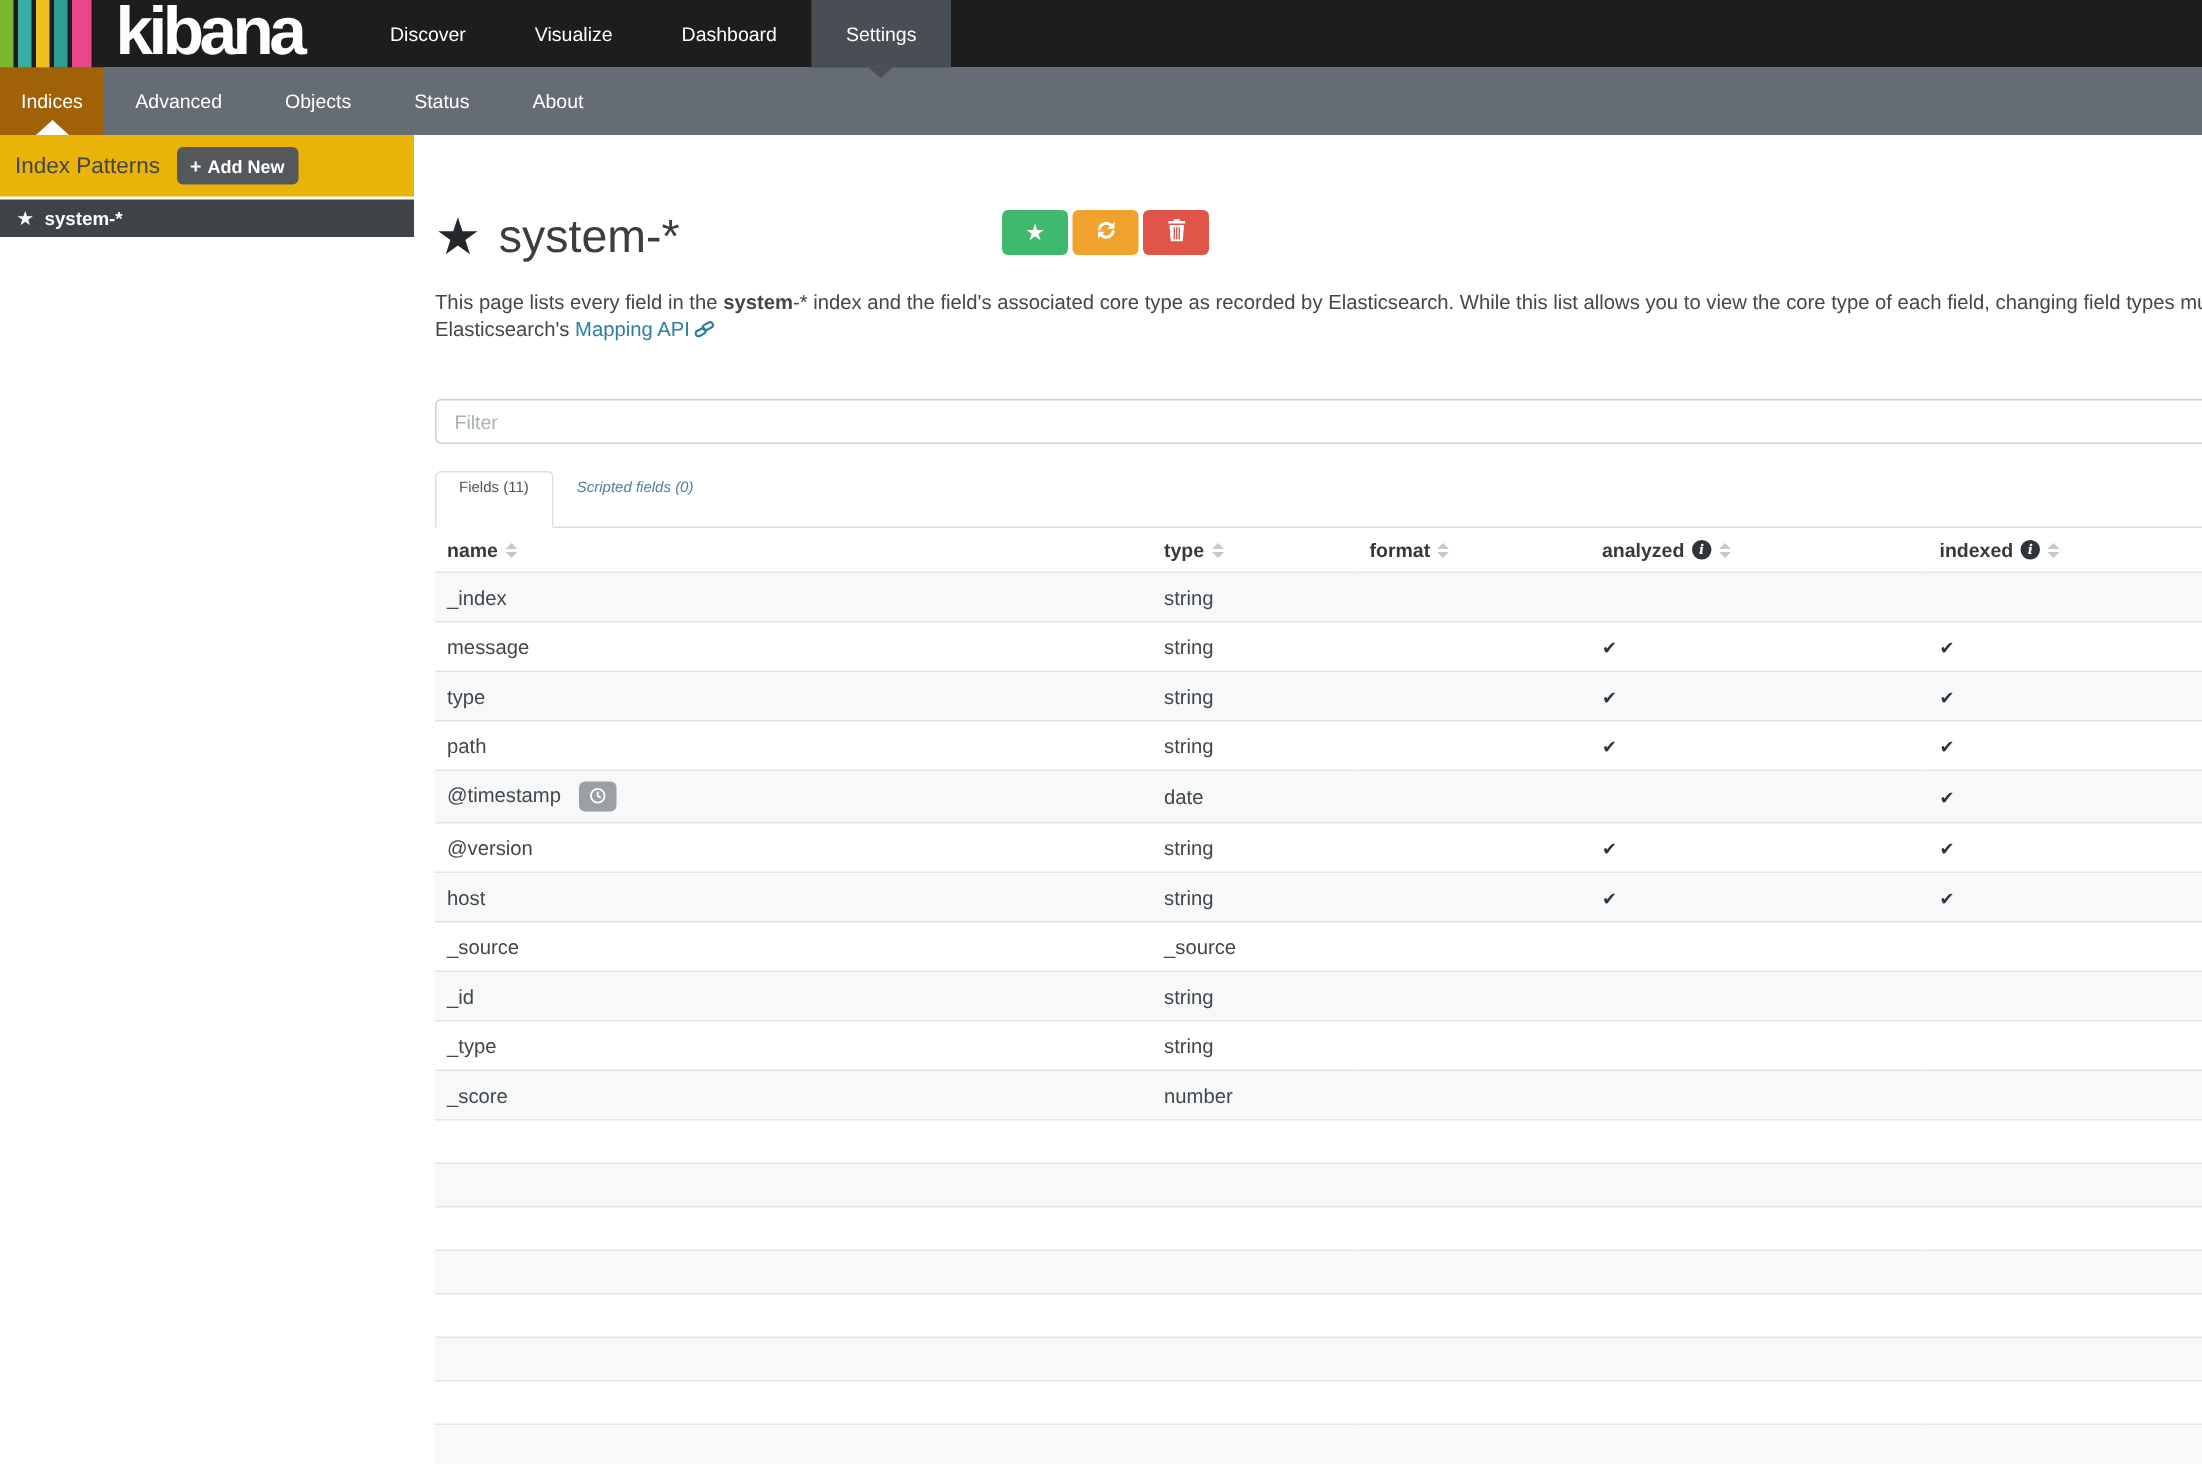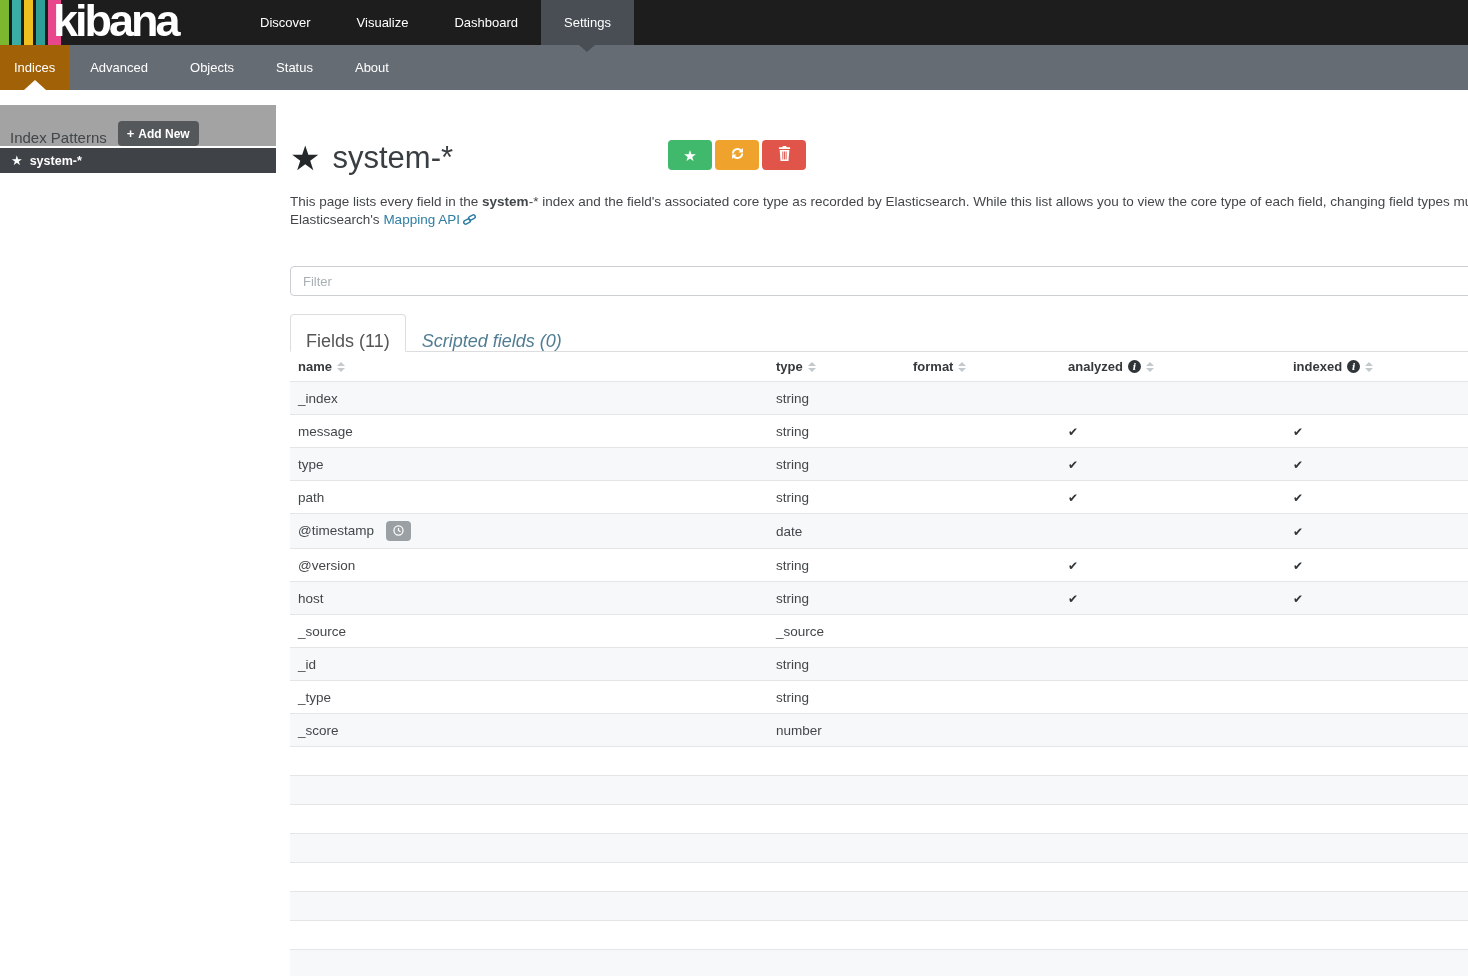--- a/index.html
+++ b/index.html
@@ -10,21 +10,21 @@
     color: #43474a;
     position: relative;
   }
 
   
   .topnav {
     height: 45px; background: #1d1d1d;
     display: flex; align-items: stretch;
     position: relative; z-index: 5;
   }
-  .logo { display: flex; align-items: stretch; width: 237px; }
+  .logo { display: flex; align-items: stretch; width: 237px; gap: 24px; }
   .logo-bars { display: flex; gap: 3px; align-items: stretch; }
   .logo-bars span { display: block; height: 45px; }
   .logo-text {
     color: #fff; font-size: 45px; font-weight: bold;
     letter-spacing: -3px; line-height: 42px; margin-left: -8px;
   }
   .topnav-items { display: flex; align-items: stretch; }
   .topnav-item {
     color: #fff; font-size: 13px; line-height: 45px;
     padding: 0 23px; position: relative; cursor: pointer;
@@ -48,22 +48,22 @@
   .subnav-item.active { background: #a16207; padding: 0 14px; min-width: 68px; }
   .subnav-item.active::after {
     content: ""; position: absolute; bottom: 0; left: 50%; margin-left: -11px;
     border-left: 11px solid transparent; border-right: 11px solid transparent;
     border-bottom: 10px solid #ffffff;
   }
 
   
   .sidebar { position: absolute; top: 90px; left: 0; width: 276px; }
   .sidebar-header {
-    background: #a3a3a3; height: 41px;
-    display: flex; align-items: flex-end; padding: 0 10px; margin-top: 15px;
+    background: #eab308; height: 41px;
+    display: flex; align-items: center; padding: 0 10px;
   }
   .sidebar-title { font-size: 15px; color: #41464a; margin-right: 11px; }
   .add-new-btn {
     background: #55585b; color: #fff; border: none; cursor: pointer;
     font-size: 12px; font-weight: bold; padding: 5px 9px; border-radius: 4px;
     font-family: inherit; display: inline-flex; align-items: center; gap: 4px;
   }
   .add-new-btn .plus { font-size: 13px; font-weight: bold; }
   .sidebar-item {
     background: #3f4347; height: 25px; margin-top: 2px; cursor: pointer;
@@ -99,21 +99,21 @@
 
   .filter-input {
     margin-top: 37px; display: block; width: 100%; height: 30px;
     border: 1px solid #ccd0d2; border-radius: 4px; padding: 0 12px;
     font-size: 13px; color: #43474a; font-family: inherit; outline: none;
   }
   .filter-input::placeholder { color: #a9b0b4; }
 
   .tabs { margin-top: 18px; border-bottom: 1px solid #ddd; display: flex; height: 38px; }
   .tab {
-    font-size: 18px; padding: 16px 15px; cursor: pointer;
+    font-size: 10px; padding: 5px 15px; cursor: pointer;
     border: 1px solid transparent; border-radius: 4px 4px 0 0; margin-bottom: -1px;
   }
   .tab.active {
     background: #fff; border-color: #ddd; border-bottom-color: #fff; color: #555;
   }
   .tab.inactive { color: #517d93; font-style: italic; }
 
   table.fields { width: 100%; border-collapse: collapse; table-layout: fixed; }
   col.c-name { width: 478px; } col.c-type { width: 137px; }
   col.c-format { width: 155px; } col.c-analyzed { width: 225px; } col.c-indexed { width: auto; }

